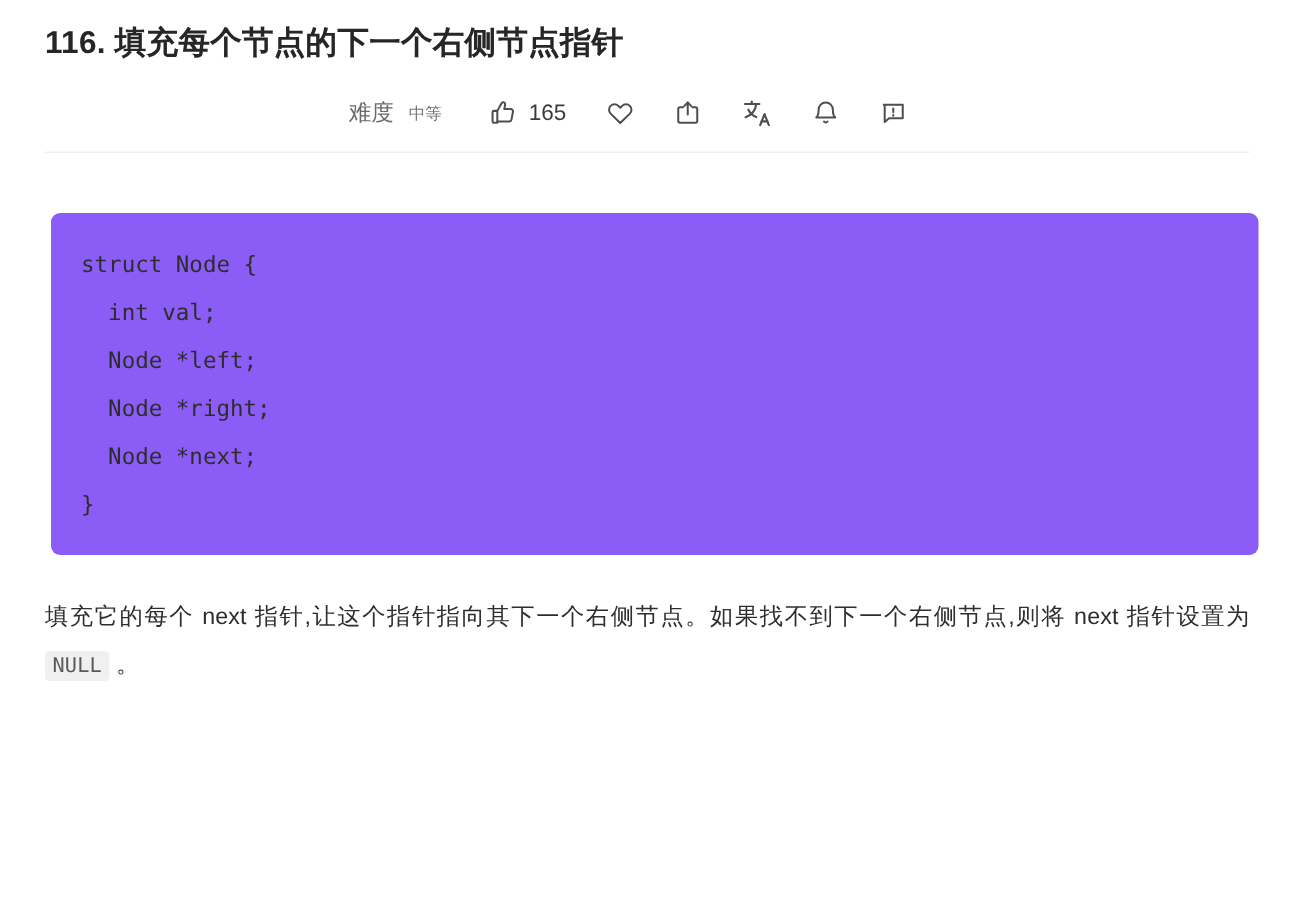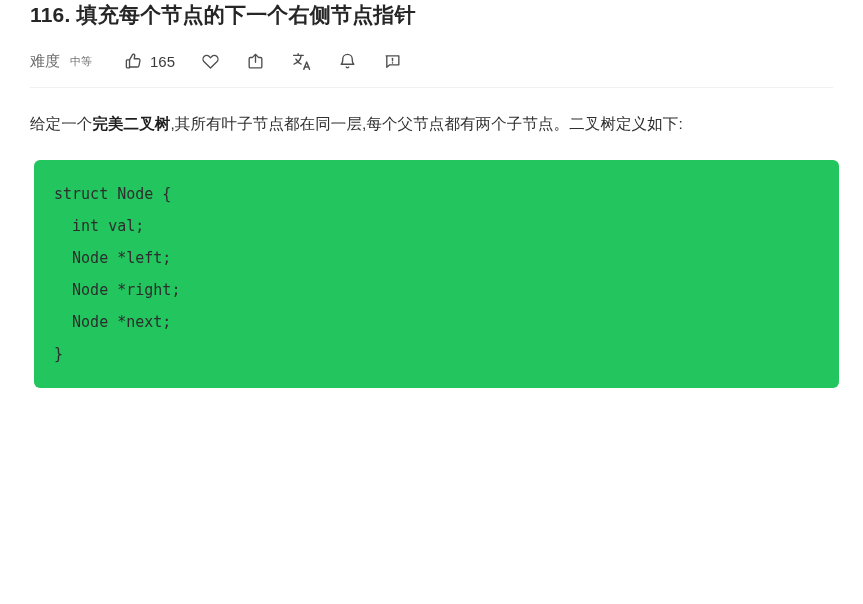--- a/index.html
+++ b/index.html
@@ -23,29 +23,31 @@
   }
 
   
   .problem-title {
     font-size: 21px;
     font-weight: bold;
     line-height: 30px;
     color: #262626;
     letter-spacing: 0.2px;
     margin: 0;
+    padding-top: 14px;
   }
 
   .meta-row {
     display: flex;
     align-items: center;
     height: 36px;
     margin-top: 13px;
     font-size: 15px;
     color: #3c3c4399;
+    justify-content: center;
   }
   .difficulty-label {
     color: #6b6b6b;
     font-size: 15px;
     margin-right: 10px;
   }
   .difficulty-value {
     color: #737373;
     font-size: 11px;
     margin-right: 32px;
@@ -88,21 +90,21 @@
   code.inline {
     font-family: "DejaVu Sans Mono", "Liberation Mono", monospace;
     background: #f0f0f0;
     color: #5a5a5a;
     font-size: 13.5px;
     padding: 2px 5px;
     border-radius: 3px;
   }
 
   pre.codeblock {
-    background: #22c55e;
+    background: #8b5cf6;
     border-radius: 6px;
     margin: 20px 0 0 4px;
     padding: 18px 22px 18px 20px;
     width: 805px;
     box-sizing: border-box;
     font-family: "DejaVu Sans Mono", "Liberation Mono", monospace;
     font-size: 15px;
     line-height: 32px;
     color: #2d2d2d;
     white-space: pre;
@@ -180,26 +182,26 @@
         </svg>
       </span>
     </div>
 
   </div>
 
   <div class="divider"></div>
 
   <div class="content">
 
-    <p class="para"><span>给定一个</span><b>完美二叉树</b><span>,其所有叶子节点都在同一层,每个父节点都有两个子节点。二叉树定义如下:</span></p>
 
     <pre class="codeblock">struct Node {
   int val;
   Node *left;
   Node *right;
   Node *next;
 }</pre>
 
+    <p class="para spaced"><span>填充它的每个 next 指针,让这个指针指向其下一个右侧节点。如果找不到下一个右侧节点,则将 next 指针设置为 </span><code class="inline">NULL</code><span> 。</span></p>
 
 
   </div>
 
 </div>
 
 </body></html>

